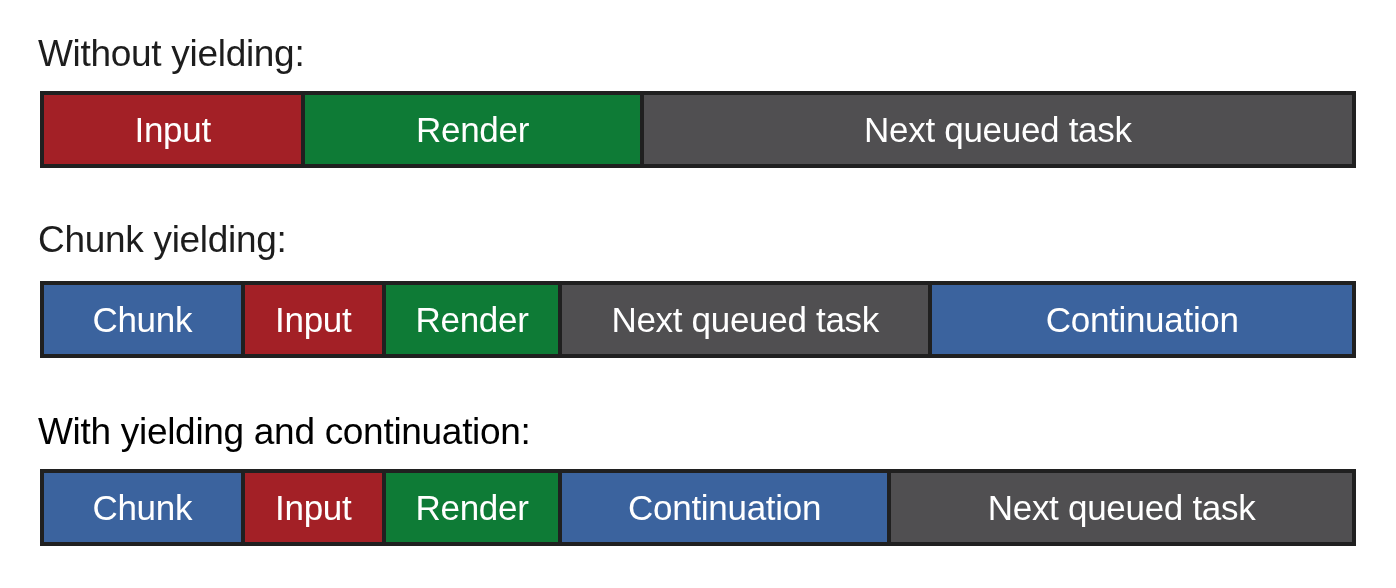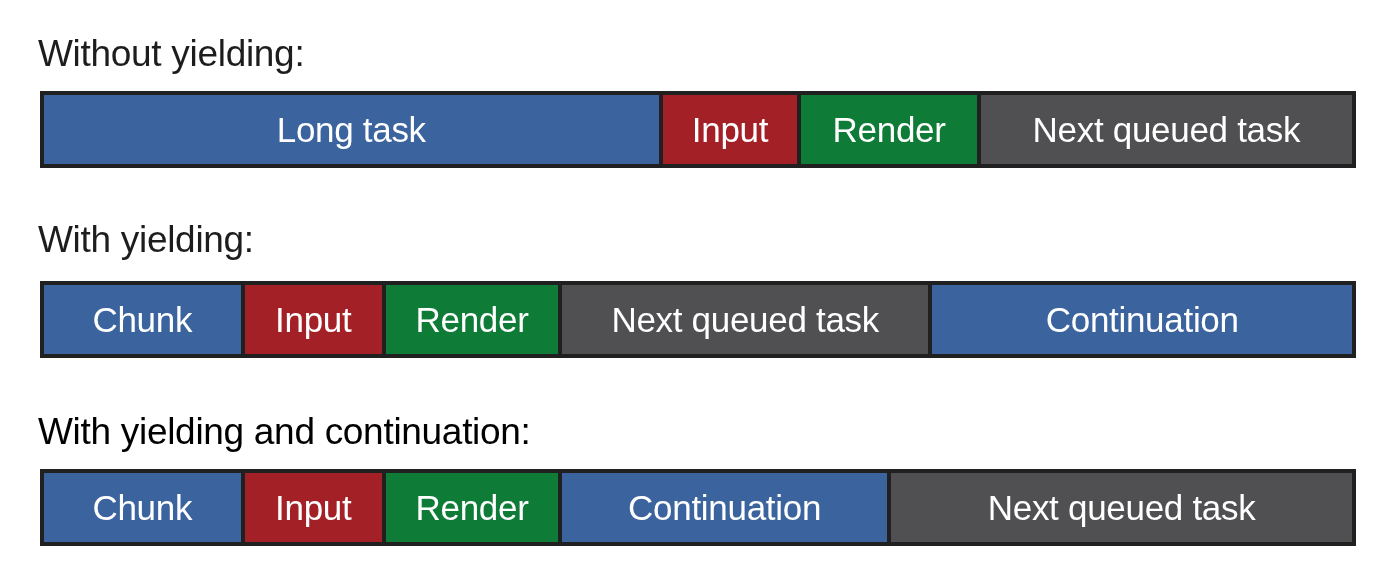--- a/index.html
+++ b/index.html
@@ -61,37 +61,34 @@
   }
 </style>
 </head>
 <body style="background: rgb(255, 255, 255);">
 
 <div class="canvas">
 
   <section>
     <div id="label-0" class="row-label" style="color: rgb(29, 29, 29);">Without yielding:</div>
     <div id="bar-0" class="task-bar" style="border-color: rgb(32, 32, 32); background: rgb(32, 32, 32);">
-        <div class="segment" style="flex: 624 1 0px; background: rgb(59, 99, 158);">
-          <span class="segment-label" style="color: rgb(255, 255, 255);">Long task</span>
-        </div>
         <div class="segment" style="flex: 137 1 0px; background: rgb(163, 32, 38);">
           <span class="segment-label" style="color: rgb(255, 255, 255);">Input</span>
         </div>
         <div class="segment" style="flex: 178 1 0px; background: rgb(14, 123, 54);">
           <span class="segment-label" style="color: rgb(255, 255, 255);">Render</span>
         </div>
         <div class="segment" style="flex: 377 1 0px; background: rgb(80, 79, 81);">
           <span class="segment-label" style="color: rgb(255, 255, 255);">Next queued task</span>
         </div>
       </div>
   </section>
 
   <section>
-    <div id="label-1" class="row-label" style="color: rgb(29, 29, 29);">With yielding:</div>
+    <div id="label-1" class="row-label" style="color: rgb(29, 29, 29);">Chunk yielding:</div>
     <div id="bar-1" class="task-bar" style="border-color: rgb(32, 32, 32); background: rgb(32, 32, 32);">
         <div class="segment" style="flex: 200 1 0px; background: rgb(59, 99, 158);">
           <span class="segment-label" style="color: rgb(255, 255, 255);">Chunk</span>
         </div>
         <div class="segment" style="flex: 140 1 0px; background: rgb(163, 32, 38);">
           <span class="segment-label" style="color: rgb(255, 255, 255);">Input</span>
         </div>
         <div class="segment" style="flex: 175 1 0px; background: rgb(14, 123, 54);">
           <span class="segment-label" style="color: rgb(255, 255, 255);">Render</span>
         </div>

